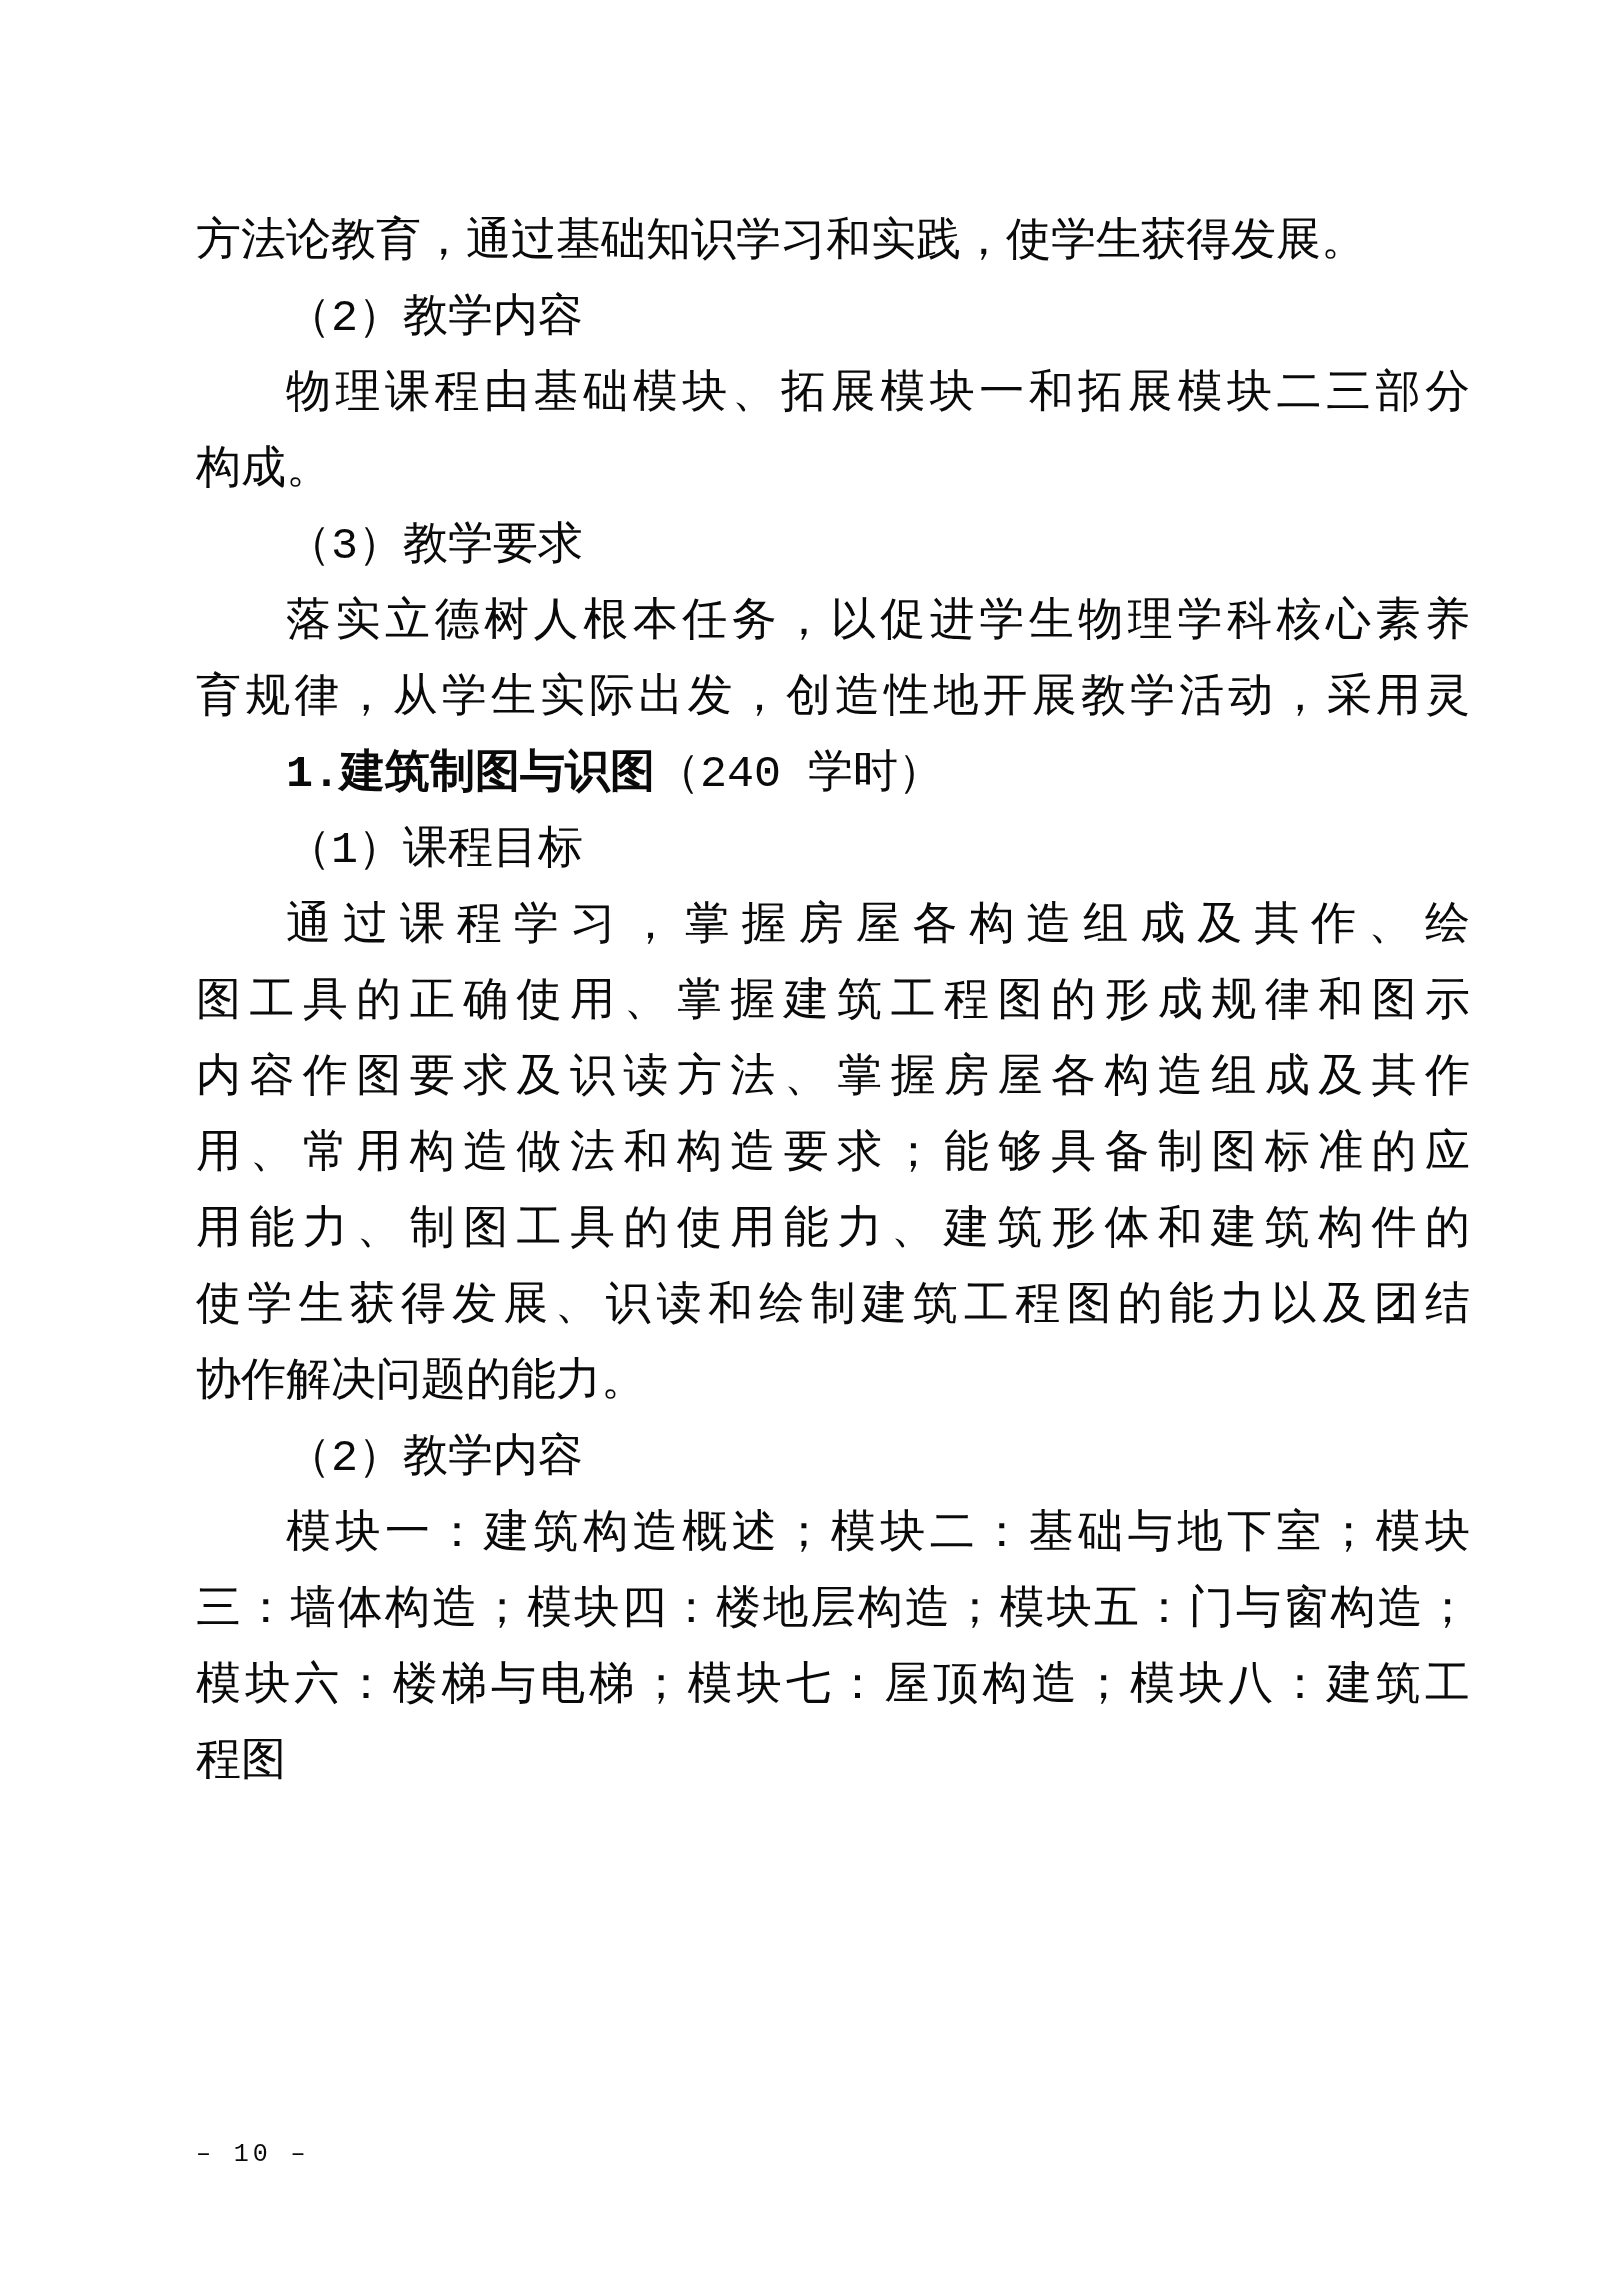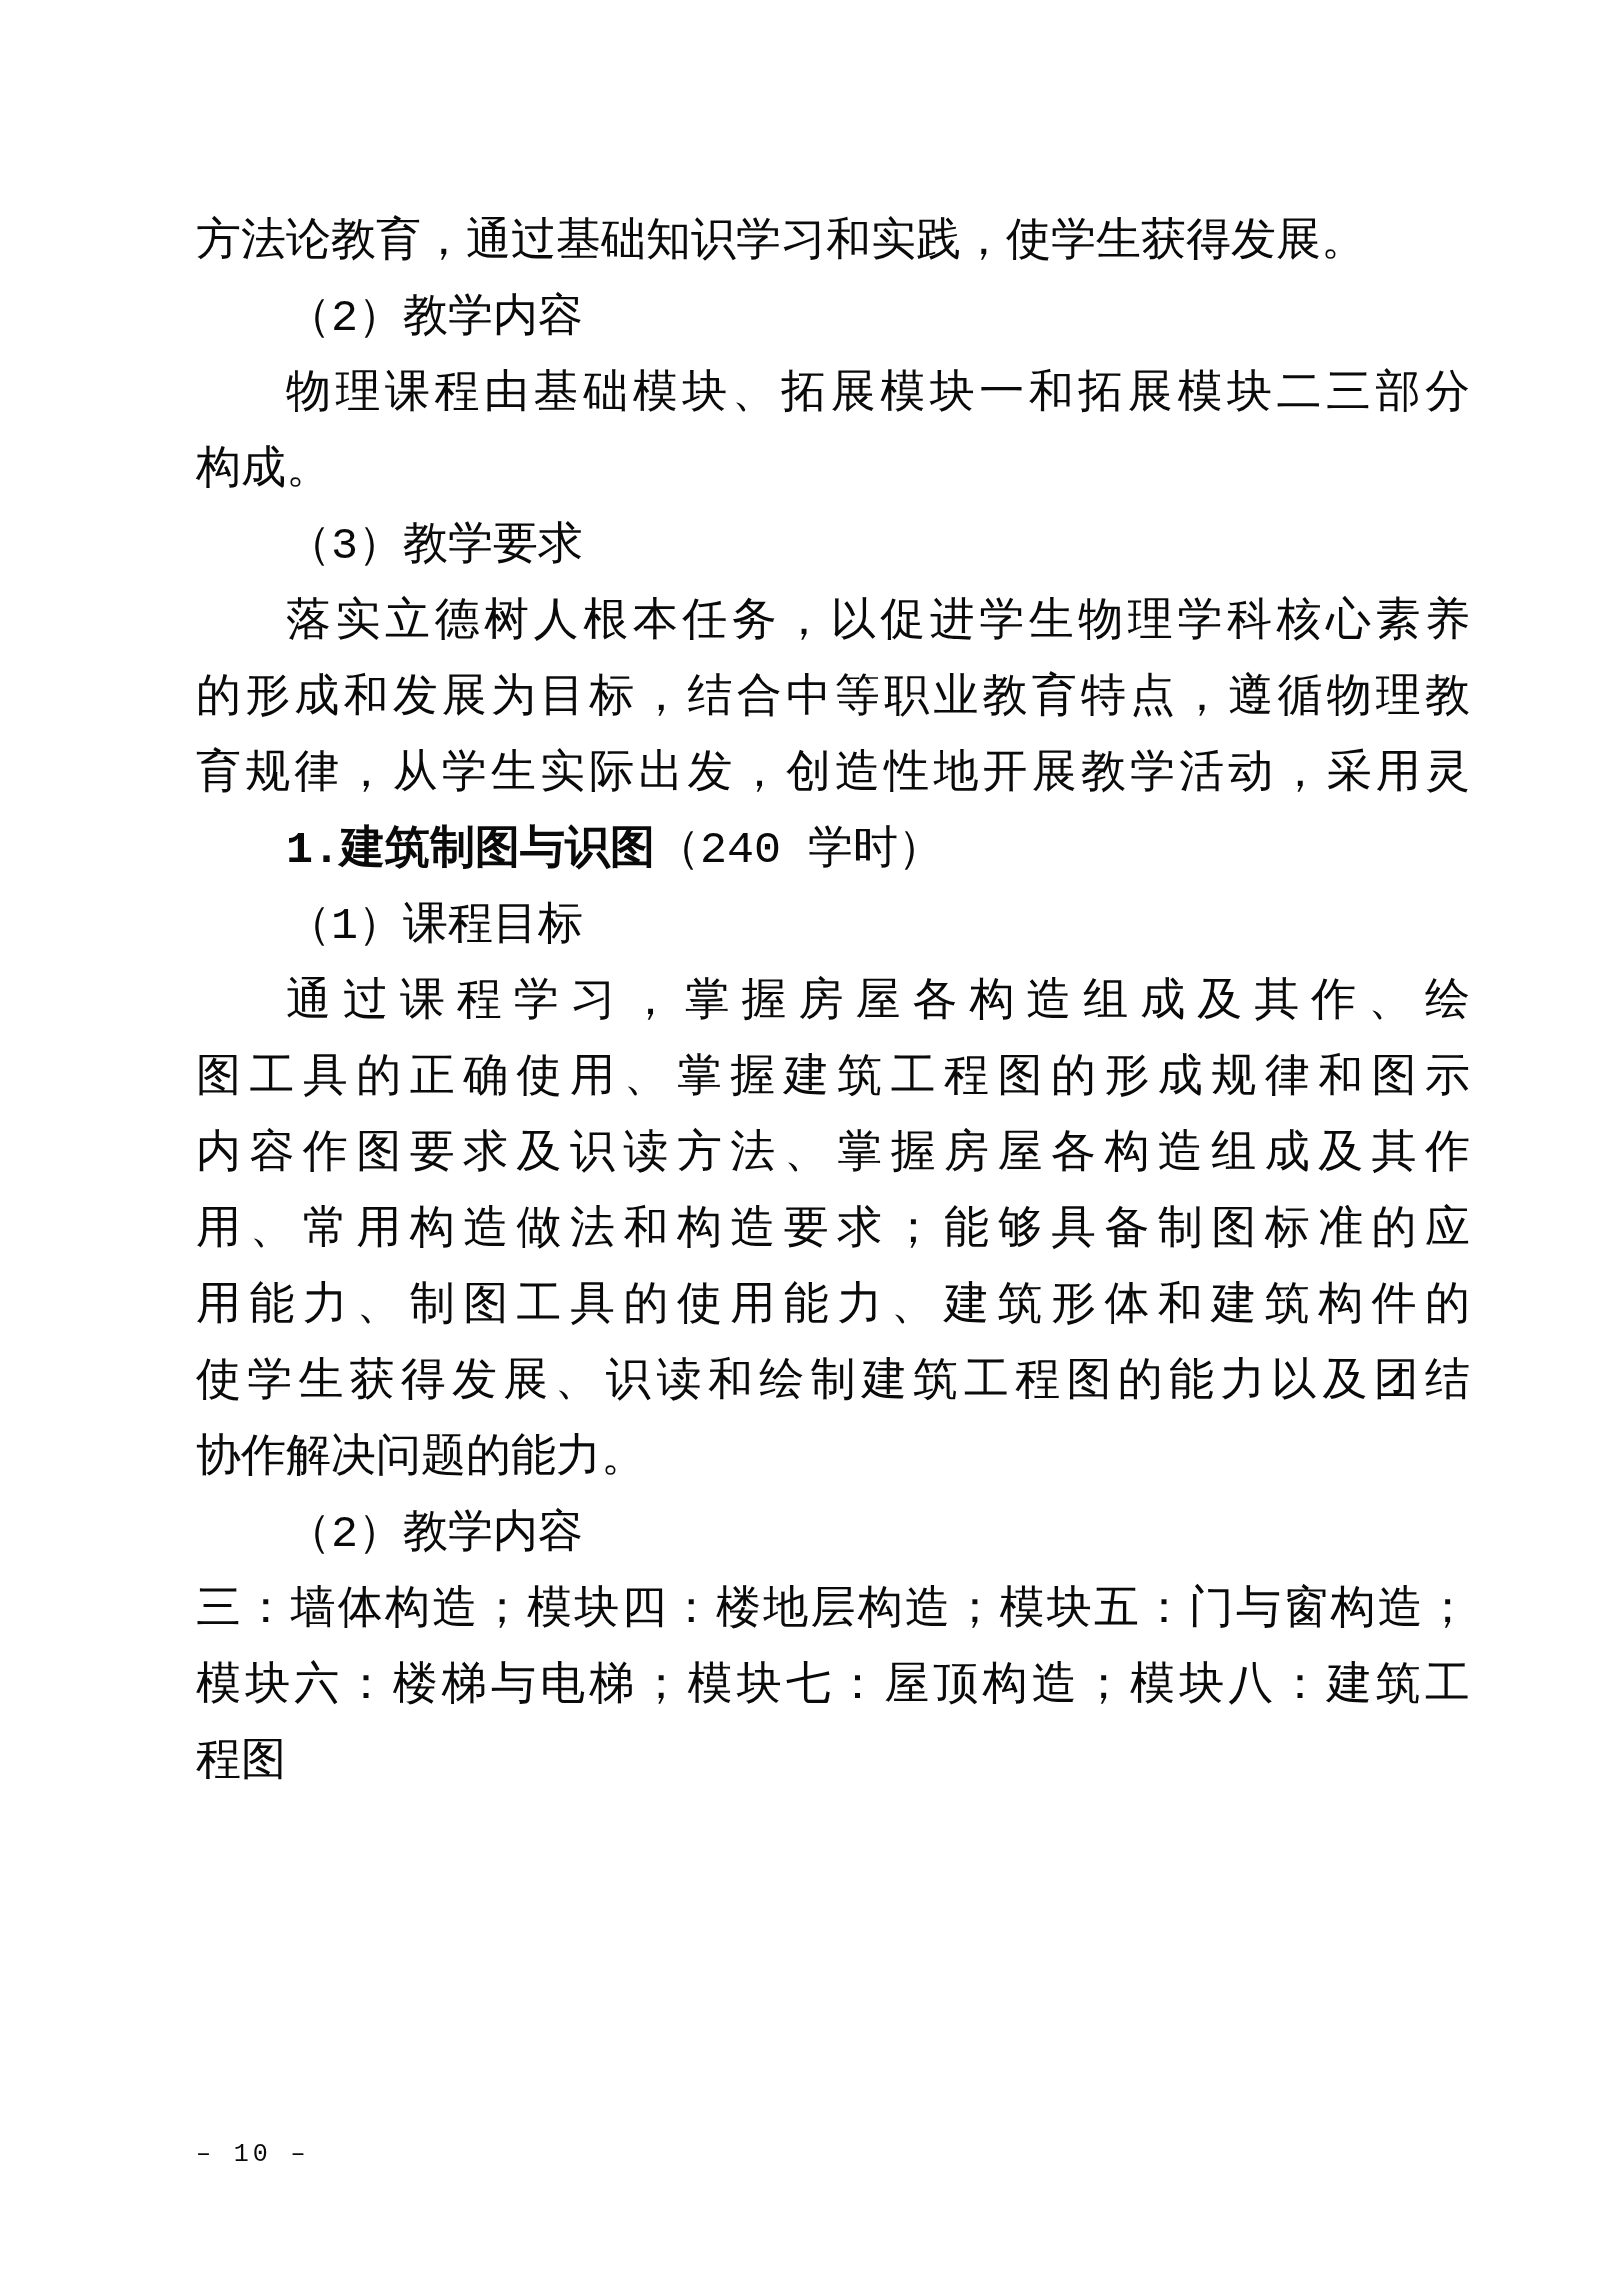--- a/index.html
+++ b/index.html
@@ -56,34 +56,34 @@
 <body>
 
 <div class="page">
   <div class="textblock">
     <div class="line">方法论教育，通过基础知识学习和实践，使学生获得发展。</div>
     <div class="line indent">（2）教学内容</div>
     <div class="line indent justify">物理课程由基础模块、拓展模块一和拓展模块二三部分</div>
     <div class="line">构成。</div>
     <div class="line indent">（3）教学要求</div>
     <div class="line indent justify">落实立德树人根本任务，以促进学生物理学科核心素养</div>
-    <div class="line justify">的形成和发展为目标，结合中等职业教育特点，遵循物理教</div>
     <div class="line justify">育规律，从学生实际出发，创造性地开展教学活动，采用灵</div>
     <div class="line indent">
       <span class="bold-seg">1.建筑制图与识图</span><span>（240 学时）</span>
     </div>
     <div class="line indent">（1）课程目标</div>
     <div class="line indent justify">通过课程学习，掌握房屋各构造组成及其作、绘</div>
     <div class="line justify">图工具的正确使用、掌握建筑工程图的形成规律和图示</div>
     <div class="line justify">内容作图要求及识读方法、掌握房屋各构造组成及其作</div>
     <div class="line justify">用、常用构造做法和构造要求；能够具备制图标准的应</div>
     <div class="line justify">用能力、制图工具的使用能力、建筑形体和建筑构件的</div>
     <div class="line justify">使学生获得发展、识读和绘制建筑工程图的能力以及团结</div>
     <div class="line">协作解决问题的能力。</div>
     <div class="line indent">（2）教学内容</div>
+    <div class="line indent justify">模块一：建筑构造概述；模块二：基础与地下室；模块</div>
     <div class="line justify">三：墙体构造；模块四：楼地层构造；模块五：门与窗构造；</div>
     <div class="line justify">模块六：楼梯与电梯；模块七：屋顶构造；模块八：建筑工</div>
     <div class="line">程图</div>
   </div>
 
   <div class="footer">– 10 –</div>
 </div>
 
 
 </body></html>

